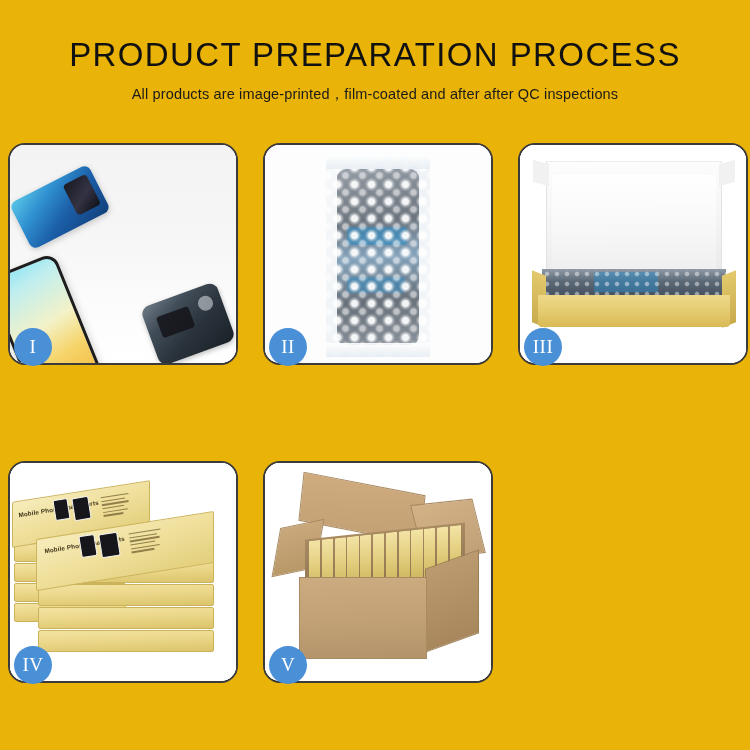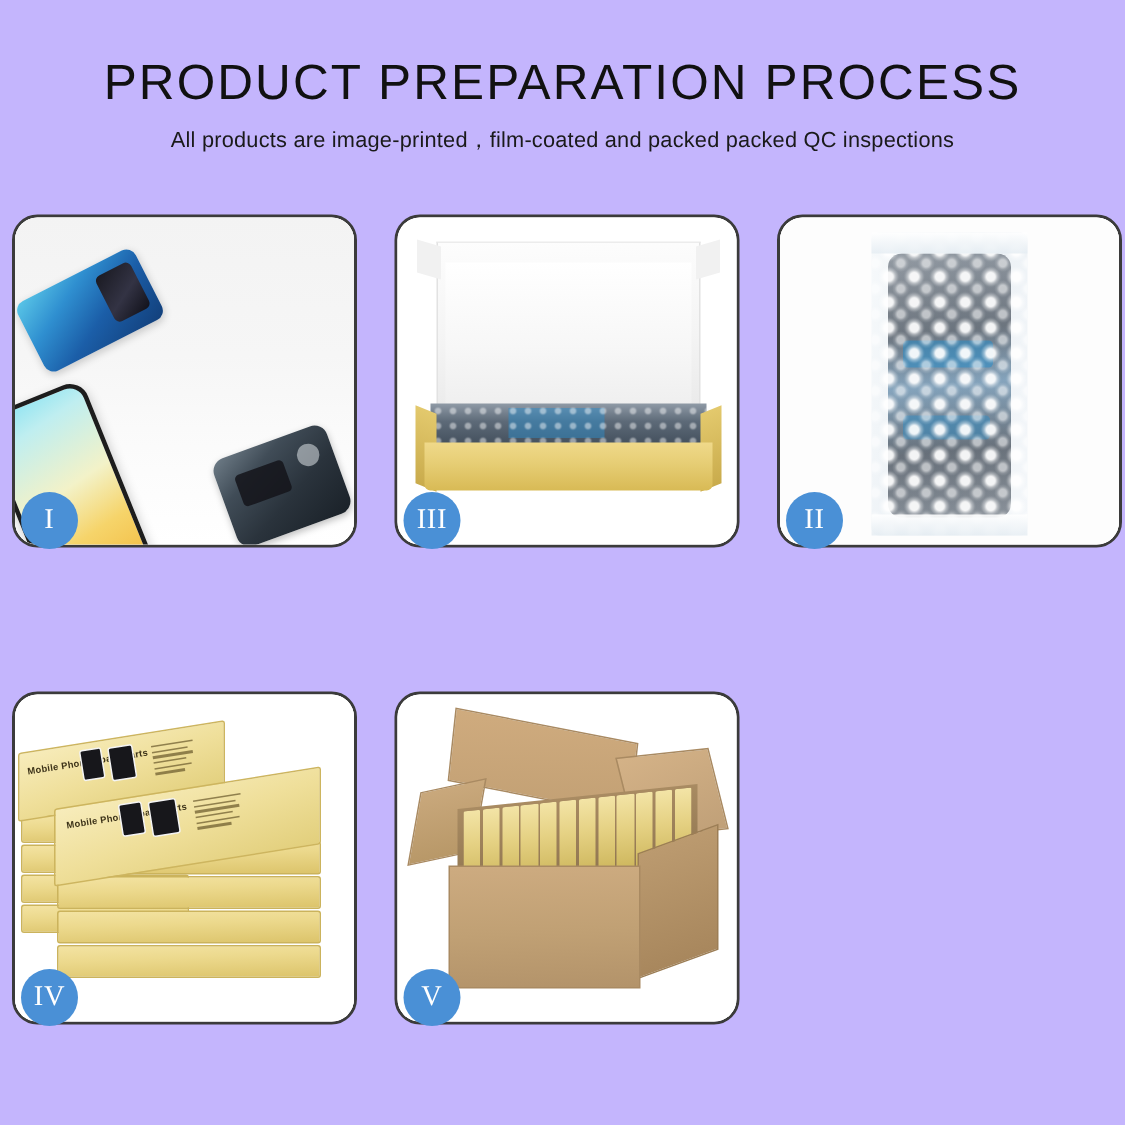--- a/index.html
+++ b/index.html
@@ -9,21 +9,21 @@
     height: 750px;
     background: #ffffff;
     font-family: "Liberation Sans", sans-serif;
     overflow: hidden;
   }
 
   .page {
     position: relative;
     width: 750px;
     height: 750px;
-    background: #c4b5fd;
+    background: #eab308;
   }
 
   
   .header {
     position: absolute;
     top: 34px;
     left: 0;
     width: 750px;
     text-align: center;
   }
@@ -401,21 +401,21 @@
     background: rgba(150,122,84,0.5);
   }
 </style>
 </head>
 <body>
 
 <div class="page">
 
   <div class="header">
     <div class="page-title">PRODUCT PREPARATION PROCESS</div>
-    <div class="page-subtitle">All products are image-printed，film-coated and packed packed QC inspections</div>
+    <div class="page-subtitle">All products are image-printed，film-coated and after after QC inspections</div>
   </div>
 
   <div class="grid">
 
     <div class="panel">
       <div class="panel-inner">
         <div class="p1-bg"></div>
 
         <div class="lcd-tilt"></div>
 
@@ -426,53 +426,53 @@
           
           
           
         </div>
 
         <div class="phone-big"></div>
         <div class="housing"></div>
 
       </div>
       <div class="badge">I</div>
+    </div>
+
+    <div class="panel">
+      <div class="panel-inner">
+        <div class="p2-bg"></div>
+        <div class="bubble-bag">
+          <div class="bag-core"></div>
+          <div class="bubbles"></div>
+          <div class="bubbles-2"></div>
+          <div class="bag-seal-t"></div>
+          <div class="bag-seal-b"></div>
+        </div>
+      </div>
+      <div class="badge">II</div>
     </div>
 
     <div class="panel">
       <div class="panel-inner">
         <div class="p3-bg"></div>
         <div class="mailer">
           <div class="mailer-lid"></div>
           <div class="mailer-foam"></div>
           <div class="mailer-inner"></div>
           <div class="mailer-side-l"></div>
           <div class="mailer-side-r"></div>
           <div class="mailer-front"></div>
         </div>
       </div>
       <div class="badge">III</div>
     </div>
 
     <div class="panel">
       <div class="panel-inner">
-        <div class="p2-bg"></div>
-        <div class="bubble-bag">
-          <div class="bag-core"></div>
-          <div class="bubbles"></div>
-          <div class="bubbles-2"></div>
-          <div class="bag-seal-t"></div>
-          <div class="bag-seal-b"></div>
-        </div>
-      </div>
-      <div class="badge">II</div>
-    </div>
-
-    <div class="panel">
-      <div class="panel-inner">
         <div class="p4-bg"></div>
         <div class="stack">
           <div class="ybox sl sl5"></div>
           <div class="ybox sl sl4"></div>
           <div class="ybox sl sl3"></div>
           <div class="ybox sl sl2"></div>
           <div class="ybox sl sl1"></div>
 
           <div class="ybox sr sr4"></div>
           <div class="ybox sr sr3"></div>

